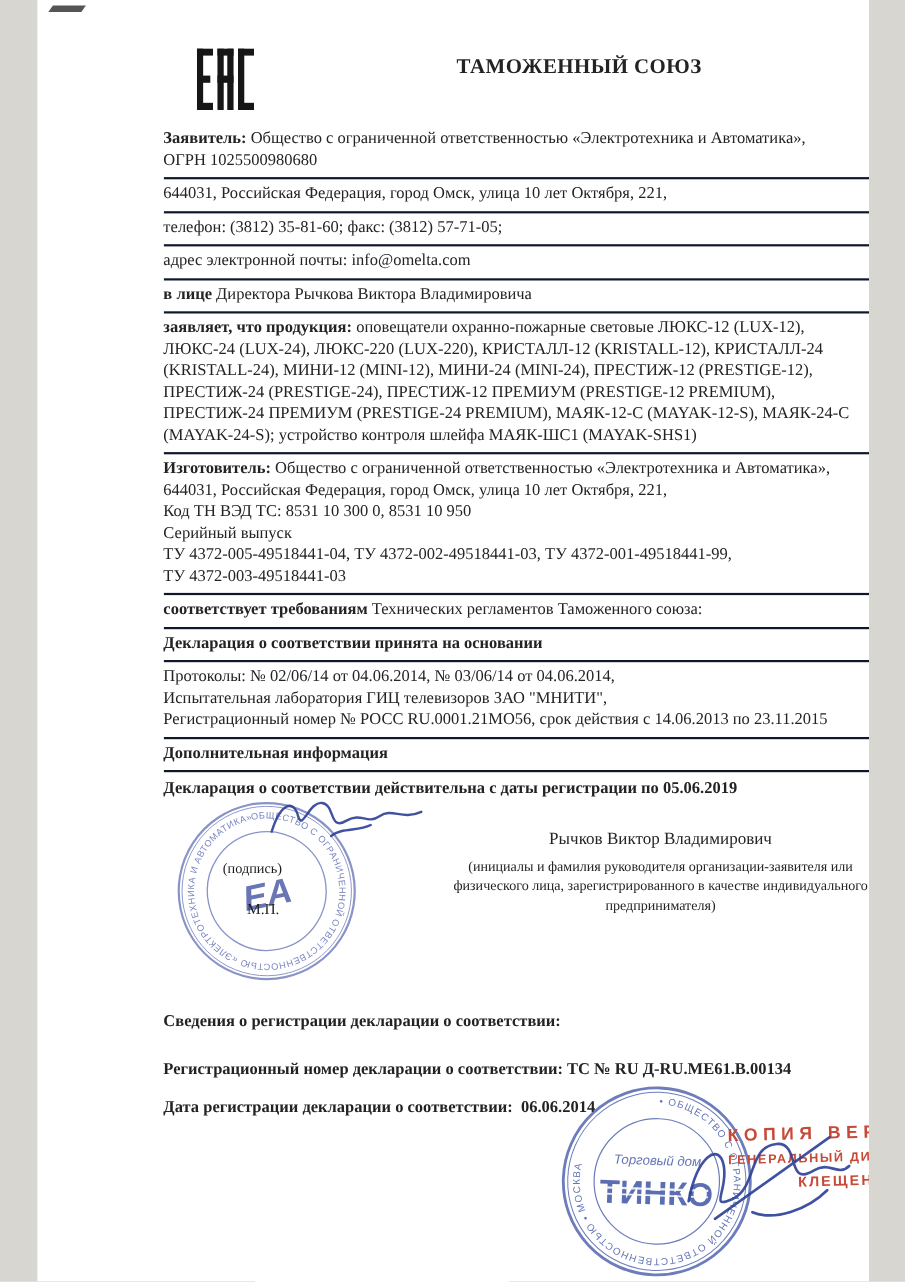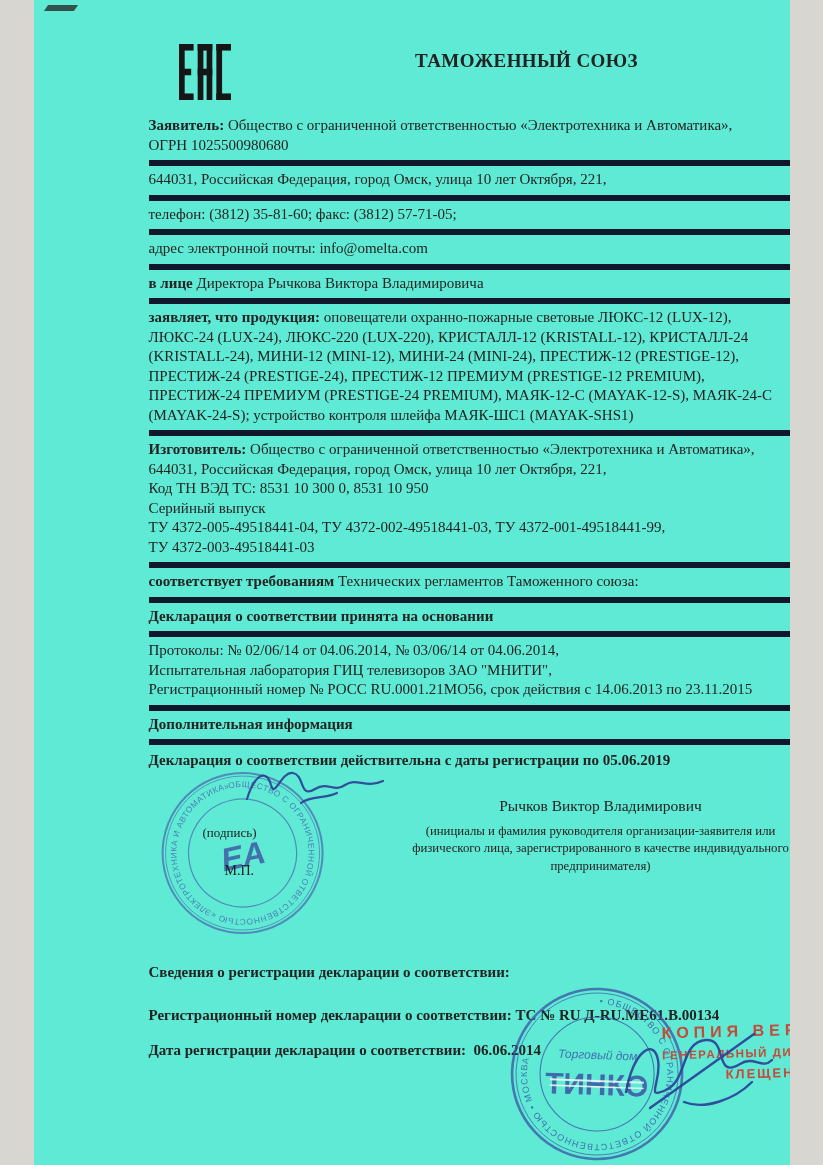--- a/index.html
+++ b/index.html
@@ -1,29 +1,29 @@
 <!DOCTYPE html>
 <html><head>
 <meta charset="utf-8">
 <style>
   * { box-sizing: border-box; }
   html, body { margin: 0; padding: 0; background: #d8d6d0; }
   .page {
     position: relative; width: 756px; height: 1165px; margin: 0 auto;
-    background: #5eead4; color: #232323; overflow: hidden;
+    background: #ffffff; color: #232323; overflow: hidden;
     font-family: "Liberation Serif", "DejaVu Serif", serif;
   }
   .scan-mark { position: absolute; left: 12px; top: 5px; width: 30px; height: 6px;
     background: #2a2a2a; transform: skewX(-35deg); opacity: .8; }
   .content { position: absolute; left: 115px; top: 30px; width: 648px; }
   .header { display: flex; align-items: flex-start; margin-bottom: 8px; }
   .eac { flex: 0 0 auto; margin: 14px 26px 0 30px; }
   .titles { flex: 1; text-align: center; padding-top: 18px; }
   .title { font-size: 19px; font-weight: bold; letter-spacing: .4px; line-height: 1.35; }
-  .block { border-bottom: 6px solid #0f172a; padding: 4px 0 5px; }
+  .block { border-bottom: 2px solid #0f172a; padding: 4px 0 5px; }
   .row { margin: 0; font-size: 15px; line-height: 1.3; }
   .bold { font-weight: bold; }
   b.lead { font-weight: bold; }
   .validity { padding: 6px 0 4px; }
   
   .sig-area { position: relative; height: 178px; margin-top: 6px; }
   .stamp-applicant { position: absolute; left: 8px; top: -14px; transform: rotate(-12deg); opacity: .85; }
   .sig1 { position: absolute; left: 92px; top: -22px; z-index: 3; }
   .sign-caption { position: absolute; left: 54px; top: 44px; font-size: 13px; color: #1d1d1d; z-index: 2; }
   .mp { position: absolute; left: 76px; top: 82px; font-size: 14px; color: #1d1d1d; z-index: 2; font-family: Liberation Serif, serif; }

